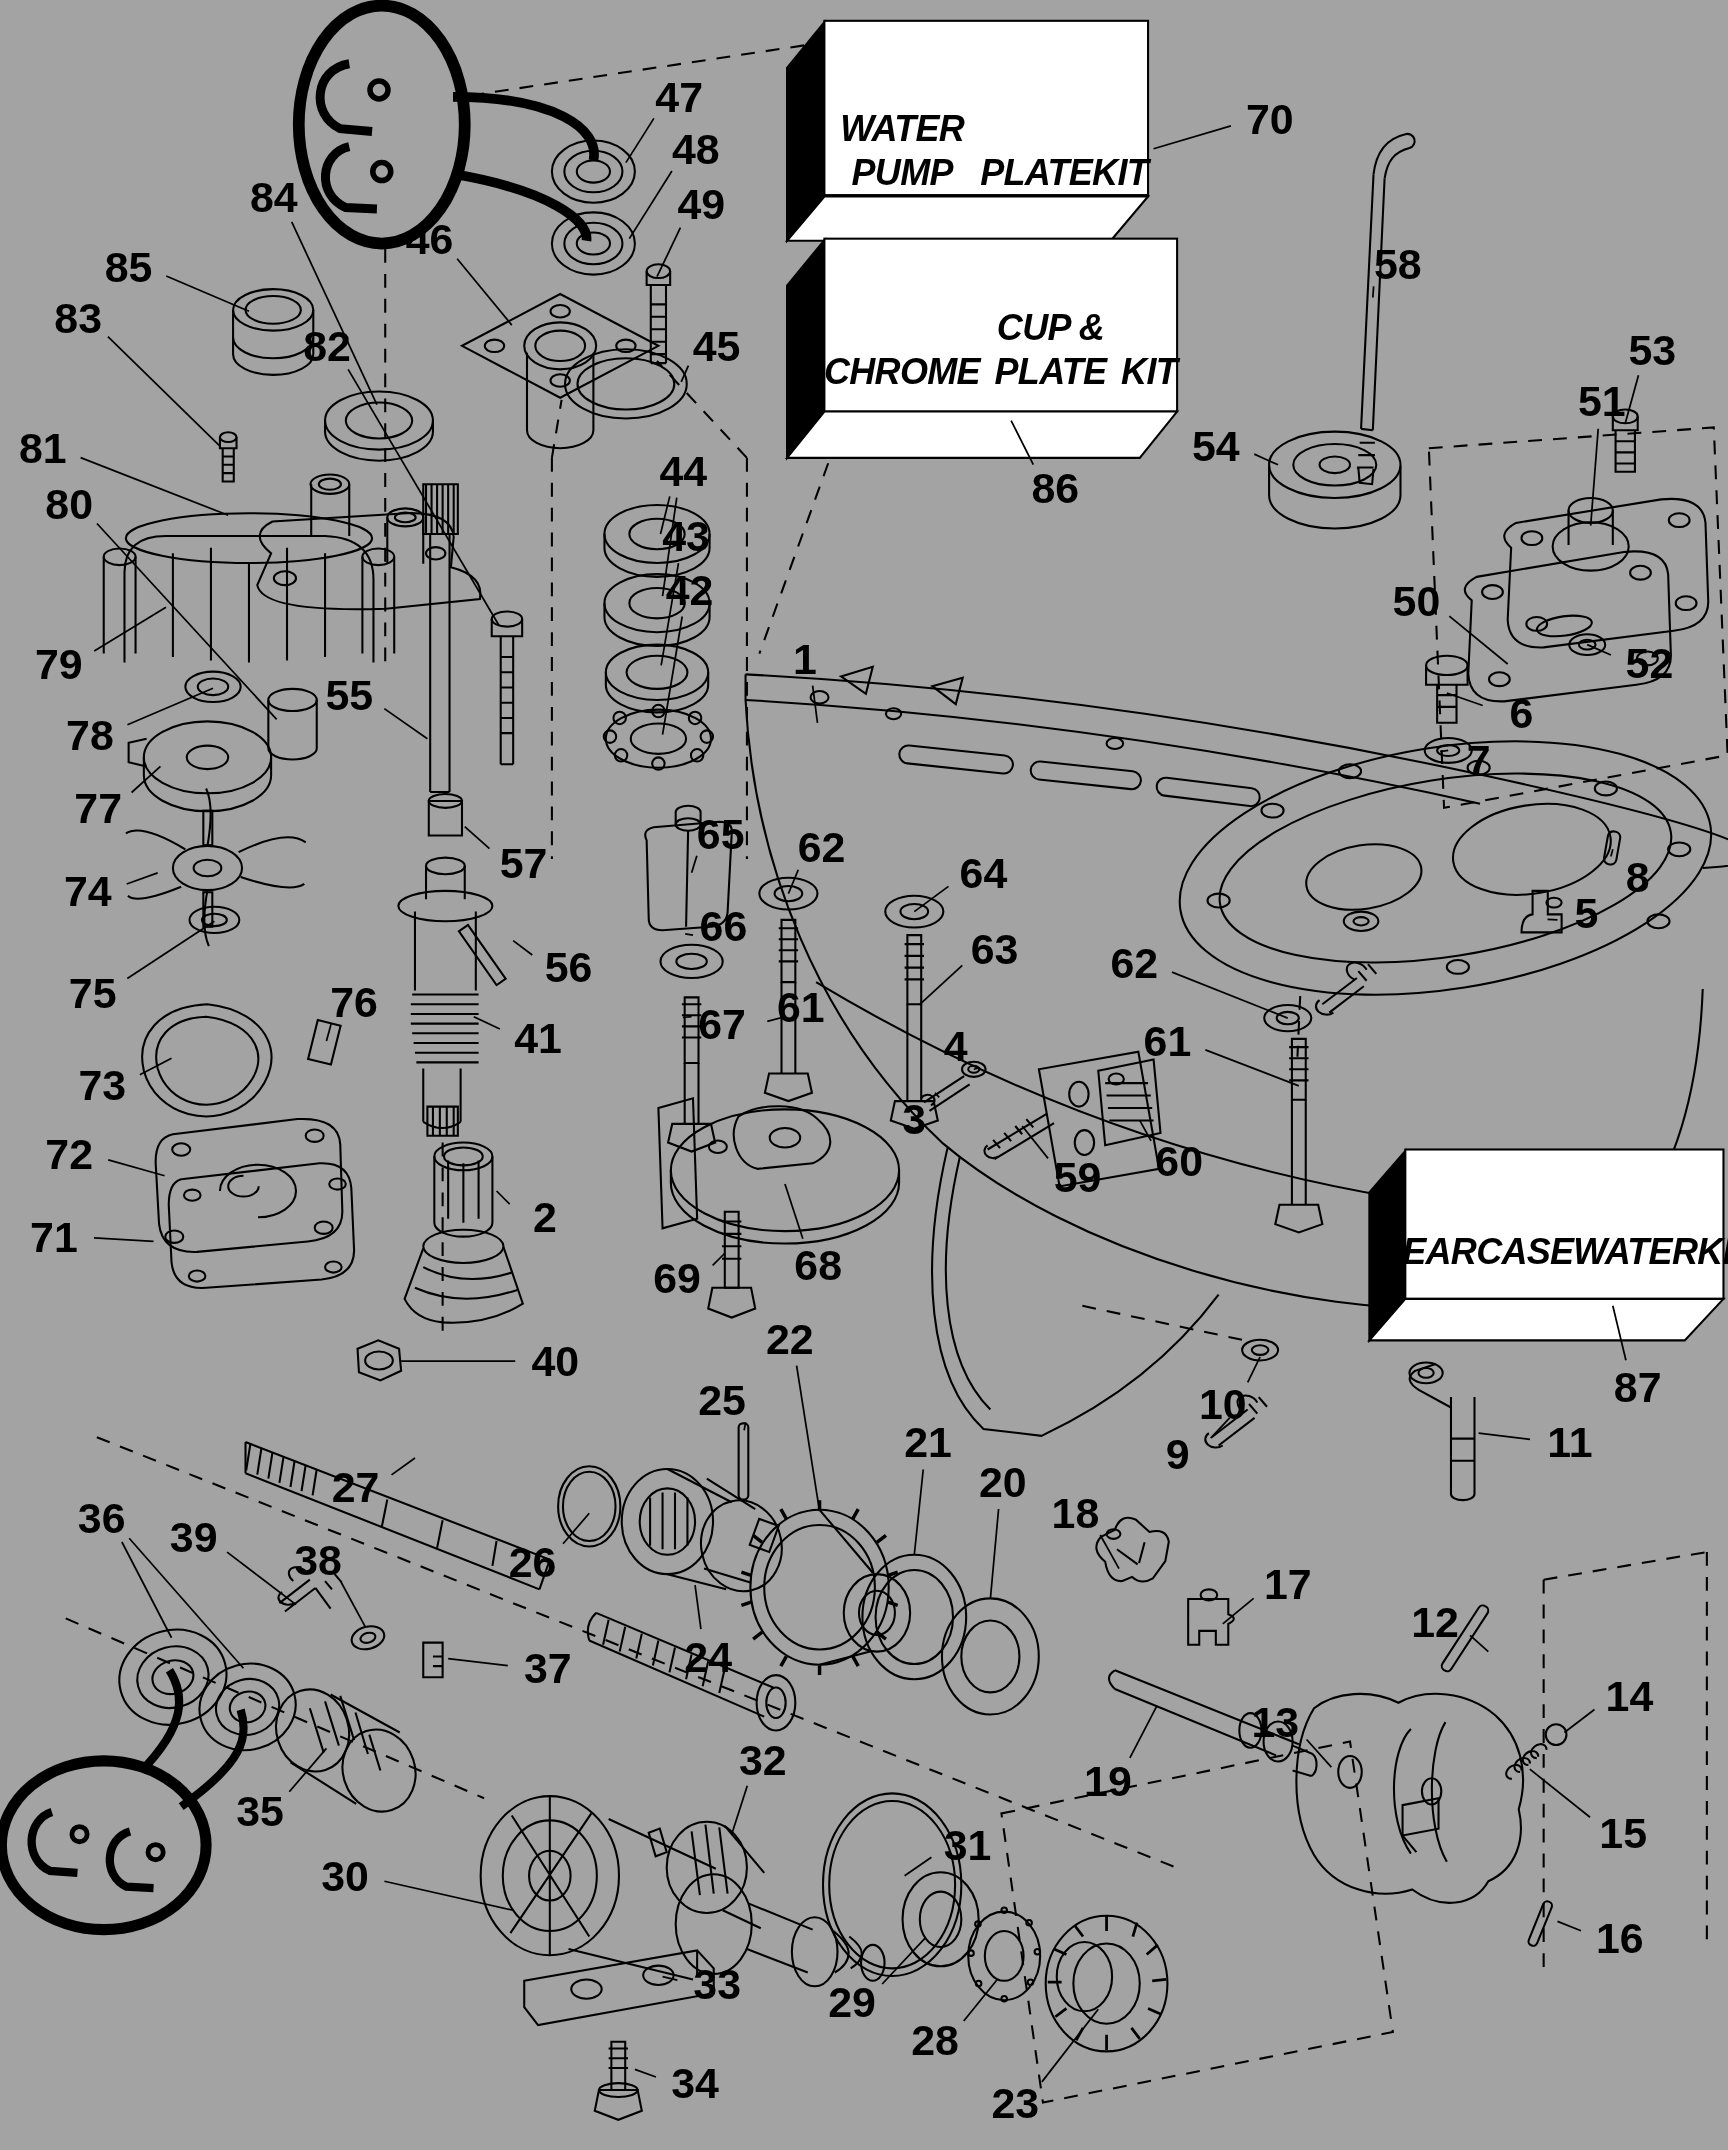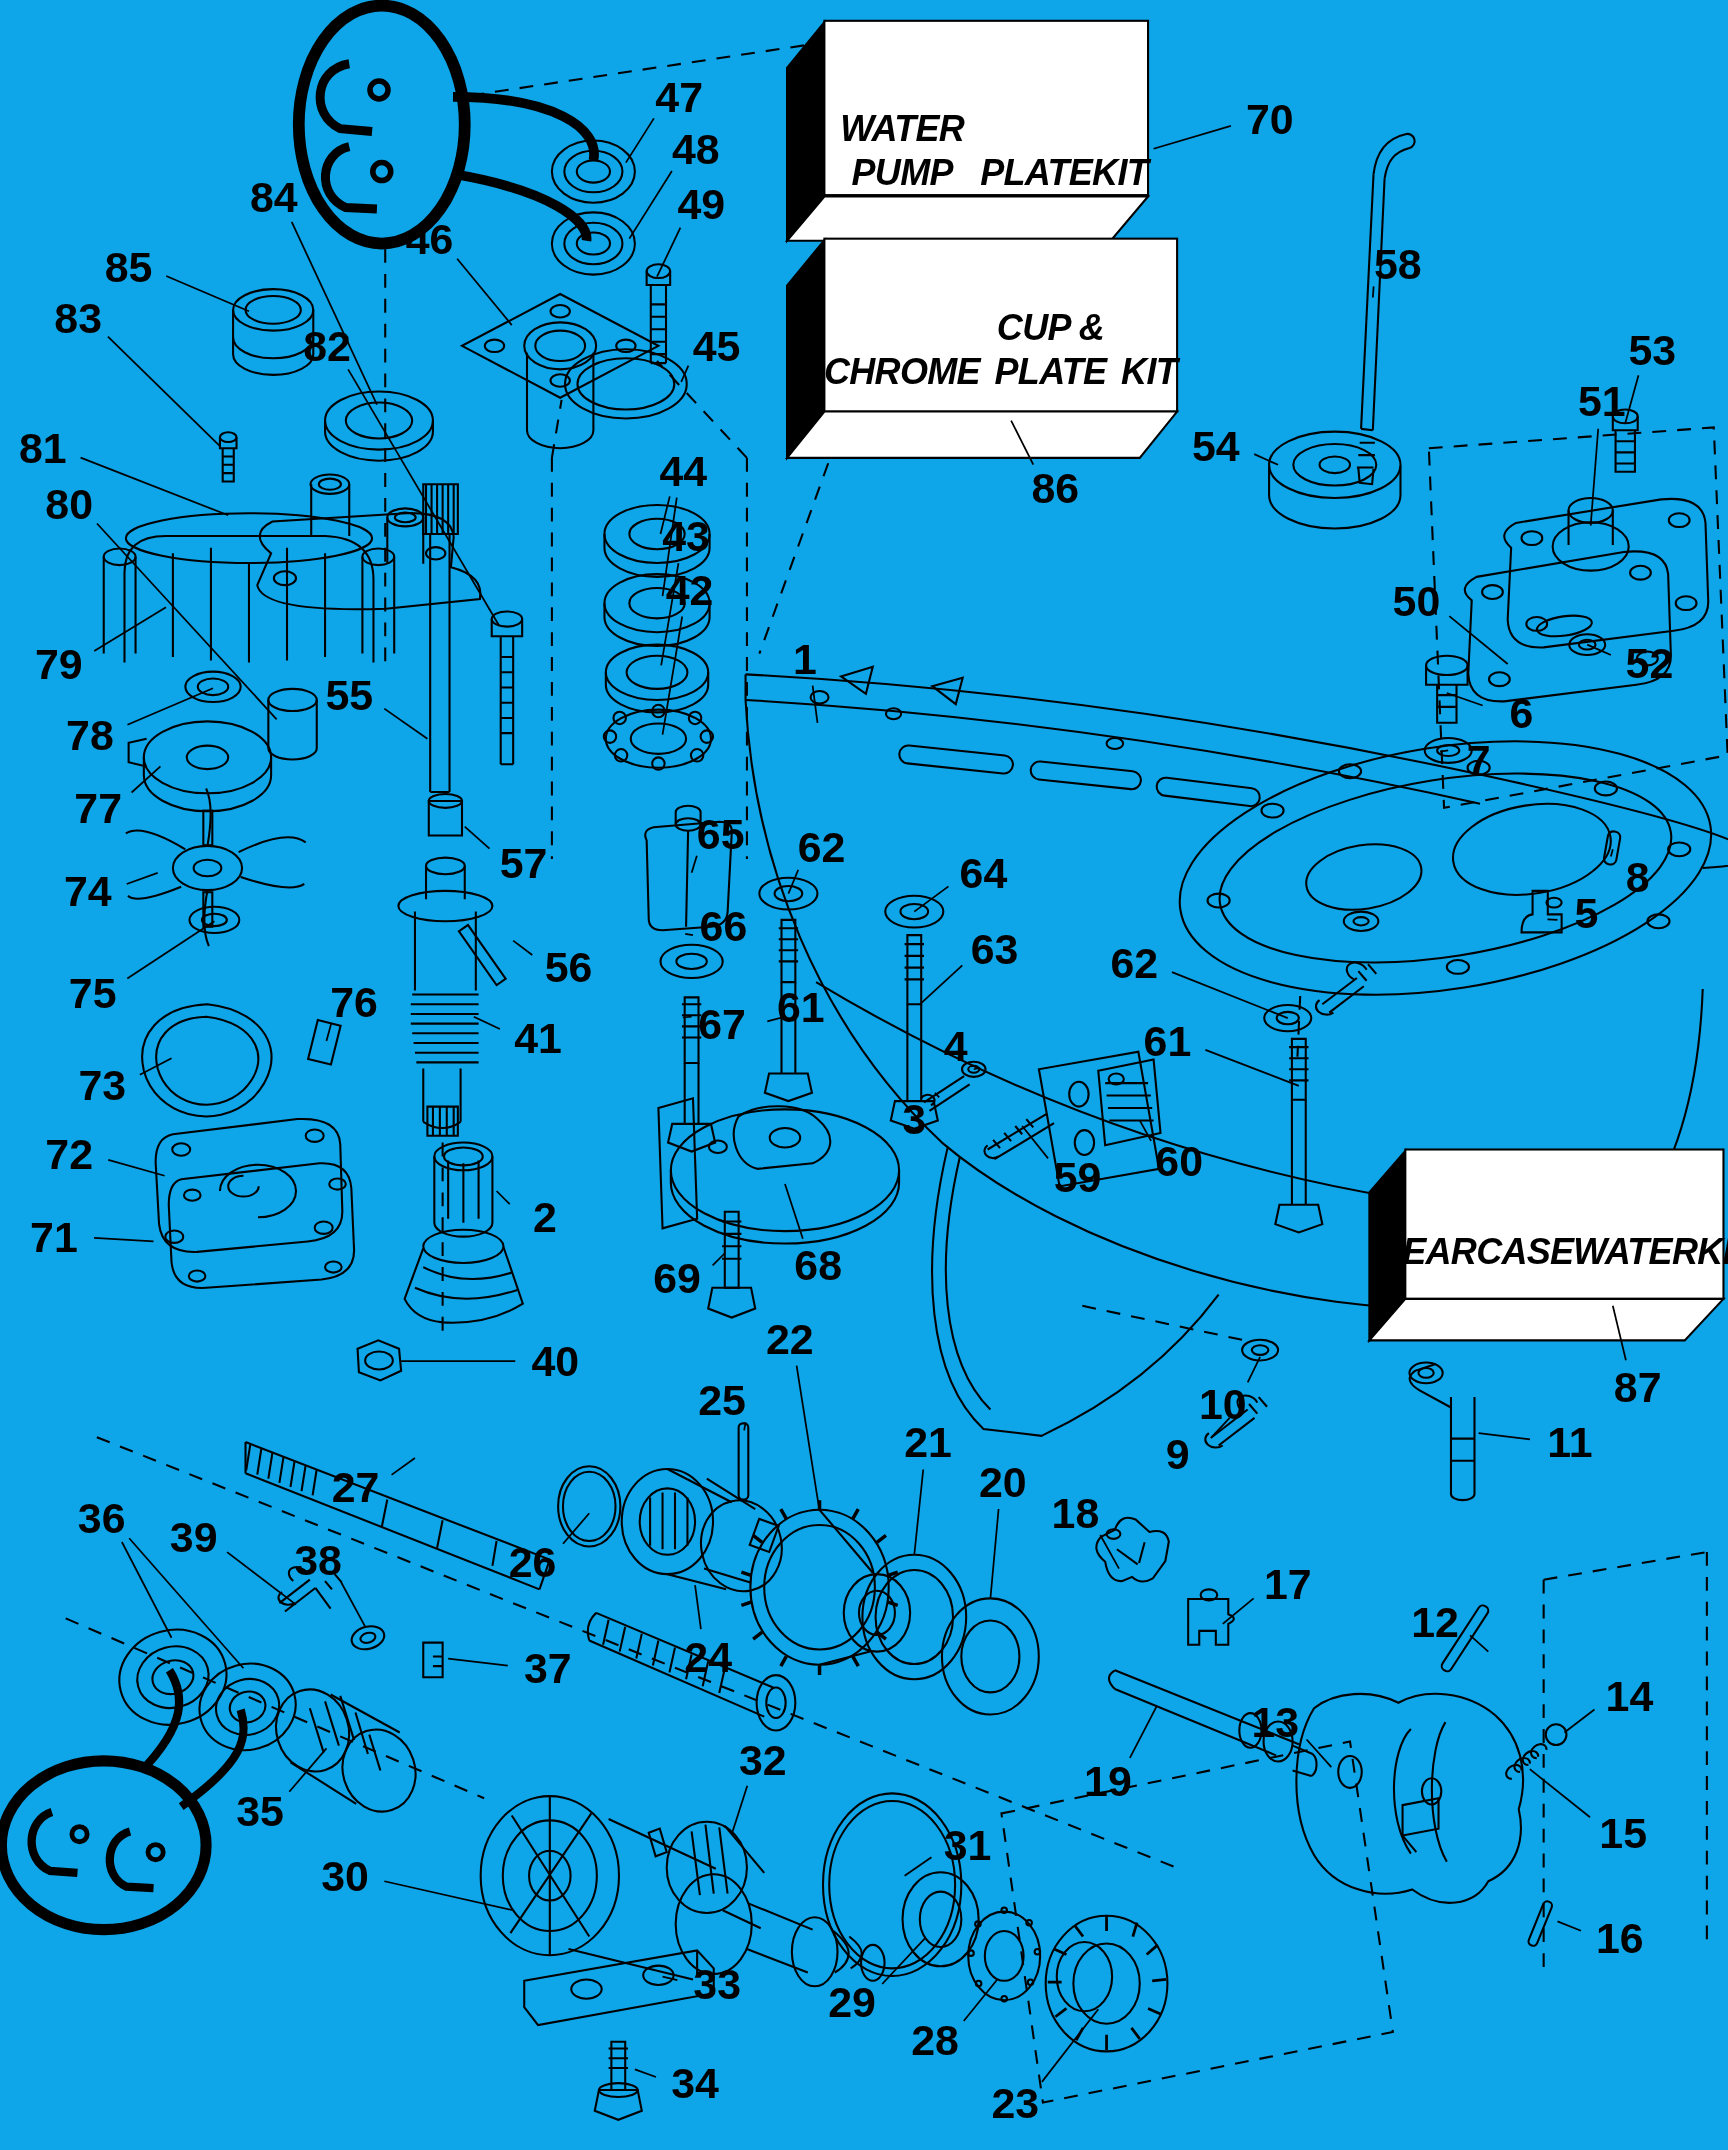--- a/index.html
+++ b/index.html
@@ -1,16 +1,16 @@
 <!DOCTYPE html>
 <html style="font-size:11px"><head>
 <meta charset="utf-8">
 <style>
   html,body{margin:0;padding:0;background:#888;}
-  .stage{position:relative;width:1729px;height:2151px;background:#0ea5e9;overflow:hidden;
+  .stage{position:relative;width:1729px;height:2151px;background:#a3a3a3;overflow:hidden;
          font-family:"Liberation Sans",sans-serif;}
   svg{position:absolute;left:0;top:0;}
   .kitbox{position:absolute;display:flex;justify-content:center;
           align-items:flex-end;text-align:center;font-weight:700;font-size:36px;line-height:1.22;
           letter-spacing:-0.7px;color:#000;font-style:italic;}
 </style>
 </head>
 <body>
 
 <div class="stage">

